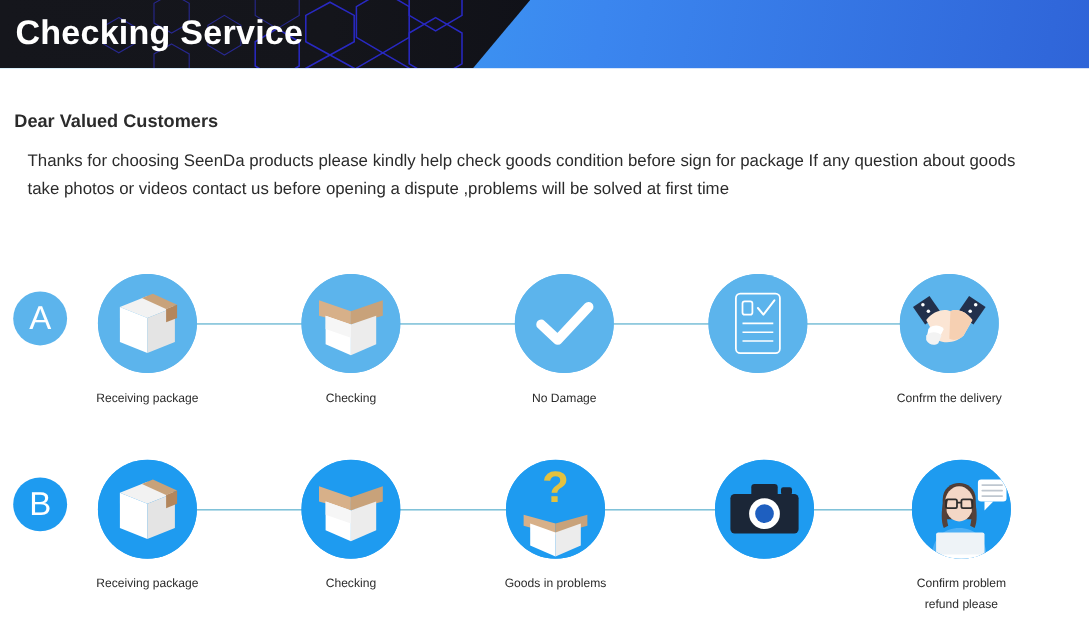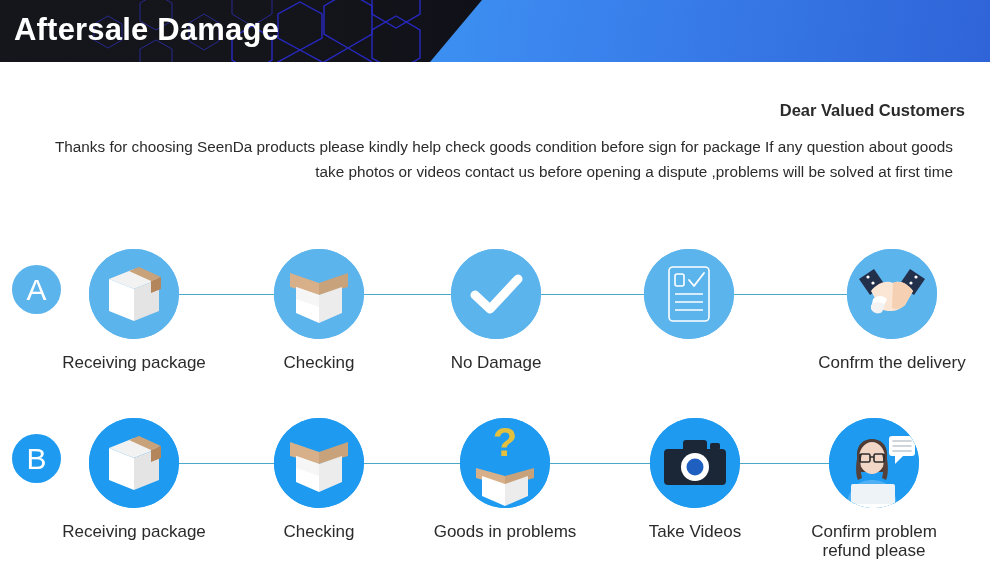--- a/index.html
+++ b/index.html
@@ -48,21 +48,20 @@
     white-space: nowrap;
     z-index: 5;
   }
 
   
   .intro {
     position: absolute;
     left: 13px;
     top: 100px;
     width: 952px;
-    text-align: right;
   }
   .intro-heading {
     font-size: 16.5px;
     font-weight: bold;
     color: #2b2b2b;
     margin: 0 0 14px 0;
     line-height: 20px;
   }
   .intro-body {
     font-size: 15.3px;
@@ -120,21 +119,21 @@
     height: 90px;
     margin: 4px auto 0 auto;
     border-radius: 50%;
     overflow: visible;
   }
   .row-a .disc { background: #5cb4ec; }
   .row-b .disc { background: #1e9bf0; }
 
   .step .caption {
     margin-top: 14px;
-    font-size: 17px;
+    font-size: 11px;
     color: #2b2b2b;
     line-height: 19px;
     white-space: pre-line;
   }
 
   .disc svg { display: block; width: 90px; height: 90px; }
 </style>
 </head>
 <body>
 
@@ -151,21 +150,21 @@
       <polygon points="396,-28 420,-14 420,14 396,28 372,14 372,-14"></polygon>
     </g>
     <g fill="none" stroke="#3a3aff" stroke-width="1" opacity="0.5">
       <polygon points="204,14 219,23 219,41 204,50 189,41 189,23"></polygon>
       <polygon points="156,-6 172,3 172,21 156,30 140,21 140,3"></polygon>
       <polygon points="156,40 172,49 172,67 156,76 140,67 140,49"></polygon>
       <polygon points="252,-20 272,-8 272,14 252,26 232,14 232,-8"></polygon>
       <polygon points="108,16 122,24 122,40 108,48 94,40 94,24"></polygon>
     </g>
   </svg>
-  <div class="banner-title">Aftersale Damage</div>
+  <div class="banner-title">Checking Service</div>
 </div>
 
 <div class="intro">
   <p class="intro-heading">Dear Valued Customers</p>
   <p class="intro-body">Thanks for choosing SeenDa products please kindly help check goods condition before sign for package If any question about goods take photos or videos contact us before opening a dispute ,problems will be solved at first time</p>
 </div>
 
 <div class="flow-row row-a">
   <div class="rail"></div>
   <div class="badge">A</div>
@@ -191,21 +190,21 @@
         <polygon points="16,24 45,34 45,46 16,38" fill="#d7b089"></polygon>
         <polygon points="45,34 74,24 74,38 45,46" fill="#c8a27a"></polygon>
         <polygon points="22,38 45,46 45,74 22,64" fill="#ffffff"></polygon>
         <polygon points="45,46 68,38 68,64 45,74" fill="#ececec"></polygon>
         <polygon points="22,38 45,46 45,58 22,50" fill="#f6f6f6"></polygon>
       </svg>
     </div>
     <div class="caption">Checking</div>
   </div>
 
-  <div class="step" style="left:411px;">
+  <div class="step" style="left:428px;">
     <div class="disc">
       <svg viewBox="0 0 90 90">
         <circle cx="45" cy="45" r="45" fill="#5cb4ec"></circle>
         <path d="M24 46 L39 60 L67 30" fill="none" stroke="#ffffff" stroke-width="9" stroke-linecap="round" stroke-linejoin="round"></path>
       </svg>
     </div>
     <div class="caption">No Damage</div>
   </div>
 
   <div class="step" style="left:604px;">
@@ -215,21 +214,21 @@
         <rect x="25" y="18" width="40" height="54" rx="4" fill="none" stroke="#ffffff" stroke-width="1.6"></rect>
         <rect x="31" y="25" width="9" height="12" rx="2" fill="none" stroke="#ffffff" stroke-width="1.6"></rect>
         <path d="M45 31 L50 37 L60 24" fill="none" stroke="#ffffff" stroke-width="1.8" stroke-linecap="round" stroke-linejoin="round"></path>
         <line x1="31" y1="45" x2="59" y2="45" stroke="#ffffff" stroke-width="1.5"></line>
         <line x1="31" y1="53" x2="59" y2="53" stroke="#ffffff" stroke-width="1.5"></line>
         <line x1="31" y1="61" x2="59" y2="61" stroke="#ffffff" stroke-width="1.5"></line>
       </svg>
     </div>
   </div>
 
-  <div class="step" style="left:807px;">
+  <div class="step" style="left:778px;">
     <div class="disc">
       <svg viewBox="0 0 90 90">
         <circle cx="45" cy="45" r="45" fill="#5cb4ec"></circle>
         <g>
           <polygon points="12,30 27,20 38,36 23,46" fill="#22304c"></polygon>
           <circle cx="21" cy="28" r="1.6" fill="#ffffff"></circle>
           <circle cx="26" cy="34" r="1.6" fill="#ffffff"></circle>
           <polygon points="78,30 63,20 52,36 67,46" fill="#22304c"></polygon>
           <circle cx="69" cy="28" r="1.6" fill="#ffffff"></circle>
           <circle cx="64" cy="34" r="1.6" fill="#ffffff"></circle>
@@ -294,21 +293,20 @@
     <div class="disc">
       <svg viewBox="0 0 90 90">
         <circle cx="45" cy="45" r="45" fill="#1e9bf0"></circle>
         <rect x="14" y="31" width="62" height="36" rx="4" fill="#1b2637"></rect>
         <rect x="33" y="22" width="24" height="12" rx="3" fill="#1b2637"></rect>
         <rect x="60" y="25" width="10" height="7" rx="2" fill="#1b2637"></rect>
         <circle cx="45" cy="49" r="14" fill="#ffffff"></circle>
         <circle cx="45" cy="49" r="8.5" fill="#1e5fc0"></circle>
       </svg>
     </div>
-    <div class="caption">Take Videos</div>
   </div>
 
   <div class="step" style="left:789px;">
     <div class="disc">
       <svg viewBox="0 0 90 90">
         <defs>
           <clipPath id="discClipB5">
               <circle cx="45" cy="45" r="45"></circle>
             </clipPath>
         </defs>

